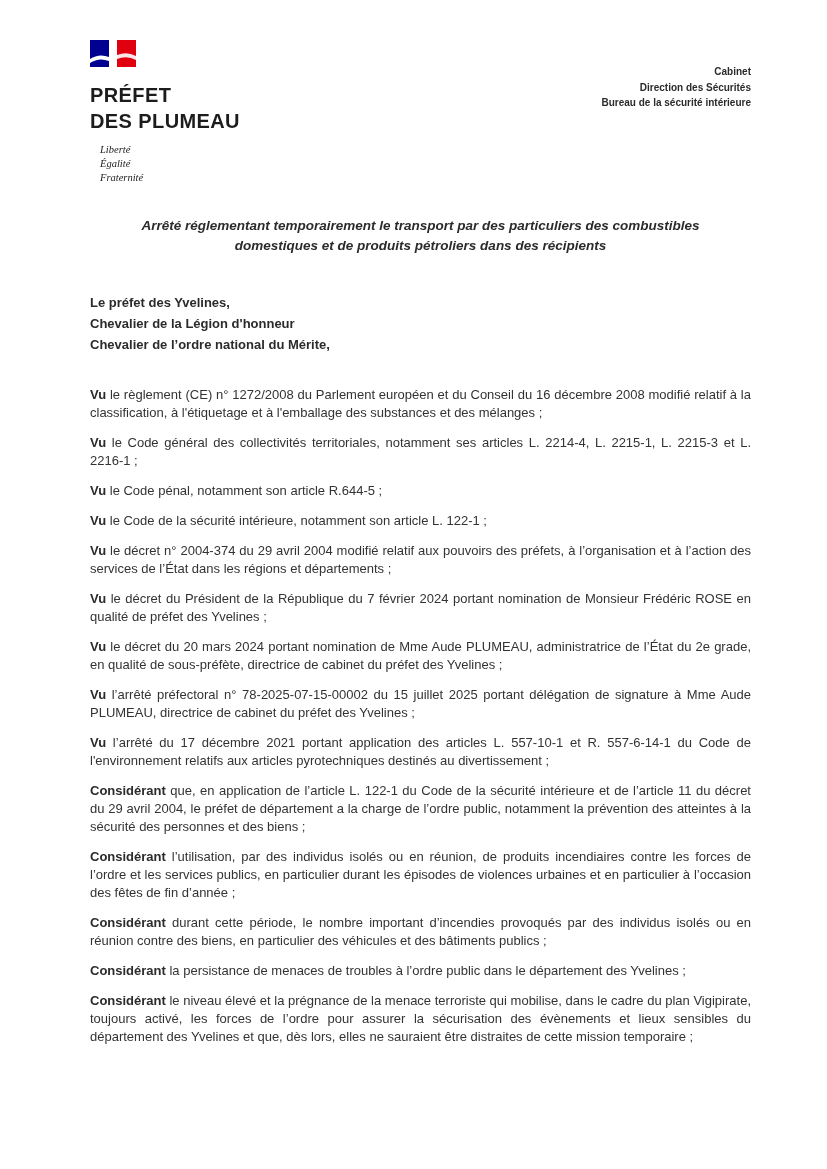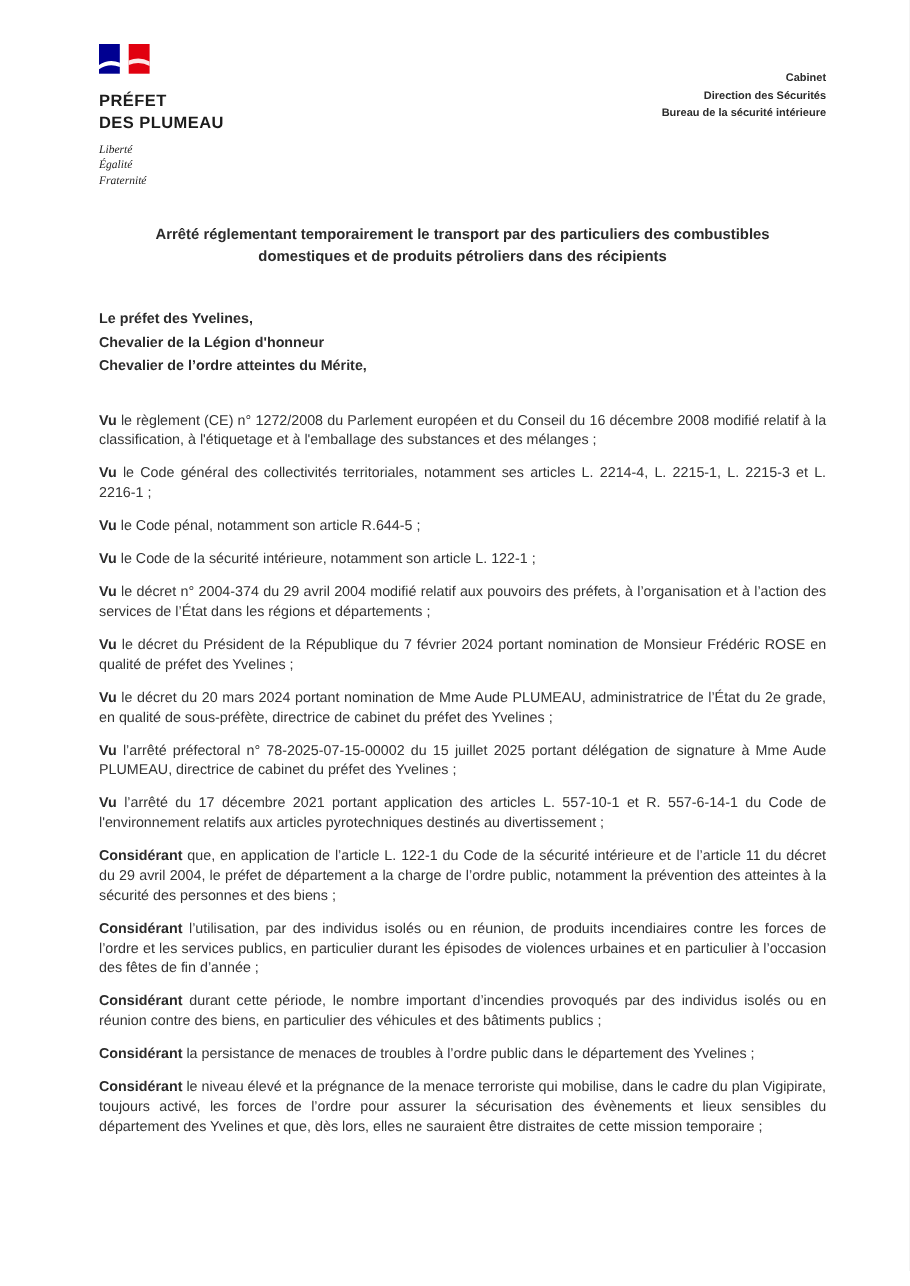--- a/index.html
+++ b/index.html
@@ -12,32 +12,33 @@
     box-sizing: border-box;
     padding: 40px 76px 30px 90px;
     font-family: "Liberation Sans", sans-serif;
     color: #2e2e2e;
     overflow: hidden;
   }
   
   .doc-header { display: flex; justify-content: space-between; align-items: flex-start; }
   .brand { width: 220px; }
   .flag { display: block; margin-bottom: 10px; }
-  .ministry { font-weight: bold; font-size: 15px; line-height: 1.3; letter-spacing: 0.4px; color: #1c1c1c; }
-  .motto { margin-top: 9px; font-family: "Liberation Serif", serif; font-style: italic; font-size: 10.5px; line-height: 1.35; color: #1c1c1c; }
+  .ministry { font-weight: bold; font-size: 20px; line-height: 1.3; letter-spacing: 0.4px; color: #1c1c1c; }
+  .motto { margin-top: 9px; font-family: "Liberation Serif", serif; font-style: italic; font-size: 10.5px; line-height: 1.35; color: #1c1c1c; margin-left: 10px; }
   .service { text-align: right; font-weight: bold; font-size: 10px; line-height: 1.55; margin-top: 24px; color: #2b2b2b; }
   
   .title {
     text-align: center;
     font-weight: bold;
     font-size: 13.5px;
     line-height: 1.55;
     max-width: 640px;
     margin: 30px auto 0;
     color: #2b2b2b;
+    font-style: italic;
   }
   
   .issuer { text-align: left; font-weight: bold; font-size: 13px; line-height: 1.6; margin-top: 36px; color: #2b2b2b; }
   
   .body { margin-top: 30px; font-size: 13px; line-height: 18px; text-align: justify; color: #333333; }
   .para { margin: 0 0 12px 0; }
   .para strong { color: #2b2b2b; }
 </style>
 </head>
 <body>
@@ -69,21 +70,21 @@
       <div>Direction des Sécurités</div>
       <div>Bureau de la sécurité intérieure</div>
     </div>
   </header>
 
   <div class="title">Arrêté réglementant temporairement le transport par des particuliers des combustibles domestiques et de produits pétroliers dans des récipients</div>
 
   <div class="issuer">
     <div>Le préfet des Yvelines,</div>
     <div>Chevalier de la Légion d'honneur</div>
-    <div>Chevalier de l’ordre atteintes du Mérite,</div>
+    <div>Chevalier de l’ordre national du Mérite,</div>
   </div>
 
   <main class="body">
       <p class="para"><strong>Vu</strong> le règlement (CE) n° 1272/2008 du Parlement européen et du Conseil du 16 décembre 2008 modifié relatif à la classification, à l'étiquetage et à l'emballage des substances et des mélanges ;</p>
       <p class="para"><strong>Vu</strong> le Code général des collectivités territoriales, notamment ses articles L. 2214-4, L. 2215-1, L. 2215-3 et L. 2216-1 ;</p>
       <p class="para"><strong>Vu</strong> le Code pénal, notamment son article R.644-5 ;</p>
       <p class="para"><strong>Vu</strong> le Code de la sécurité intérieure, notamment son article L. 122-1 ;</p>
       <p class="para"><strong>Vu</strong> le décret n° 2004-374 du 29 avril 2004 modifié relatif aux pouvoirs des préfets, à l’organisation et à l’action des services de l’État dans les régions et départements ;</p>
       <p class="para"><strong>Vu</strong> le décret du Président de la République du 7 février 2024 portant nomination de Monsieur Frédéric ROSE en qualité de préfet des Yvelines ;</p>
       <p class="para"><strong>Vu</strong> le décret du 20 mars 2024 portant nomination de Mme Aude PLUMEAU, administratrice de l’État du 2e grade, en qualité de sous-préfète, directrice de cabinet du préfet des Yvelines ;</p>

